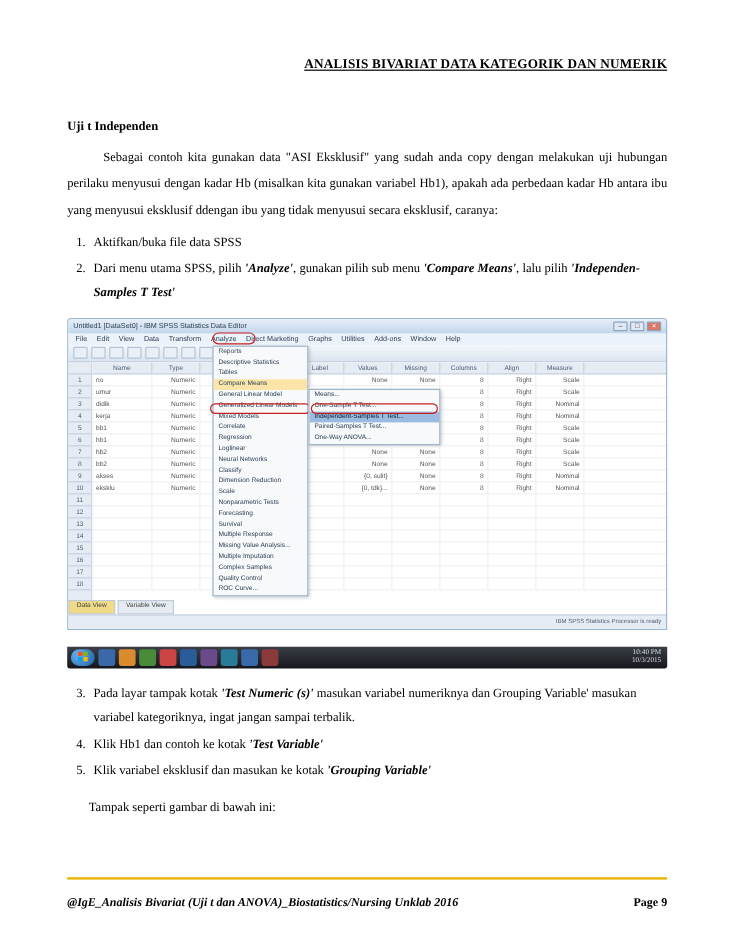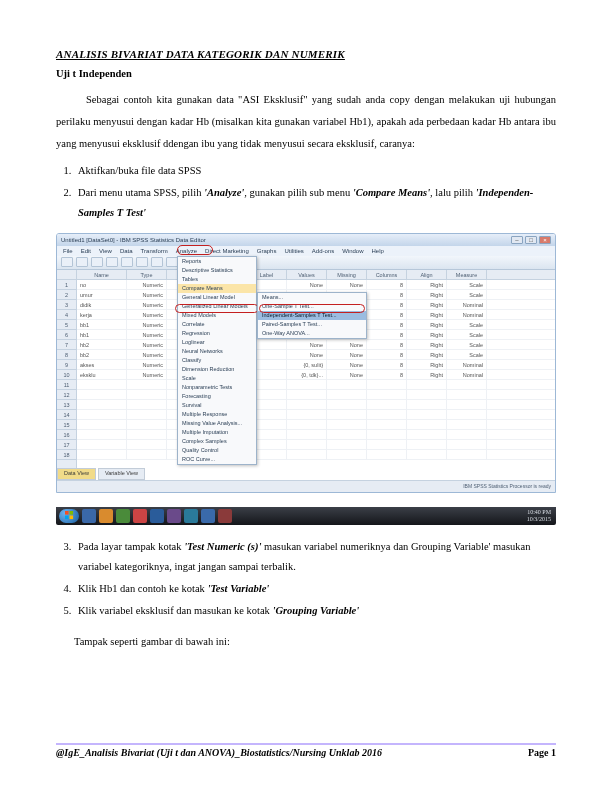--- a/index.html
+++ b/index.html
@@ -6,21 +6,21 @@
     body {
       width: 612px;
       height: 792px;
       background: #fff;
       font-family: "Times New Roman", serif;
       font-size: 10.5px;
       color: #000;
       position: relative;
       padding: 48px 56px 40px 56px;
     }
-    .title-block { text-align: left; margin-bottom: 8px; font-style: italic; }
+    .title-block { text-align: right; margin-bottom: 40px; }
     .title-line { font-weight: bold; font-size: 11px; letter-spacing: 0.2px; }
     .title-line.u { text-decoration: underline; }
     .section-head { font-weight: bold; margin-bottom: 10px; }
     .para {
       text-align: justify;
       line-height: 2.1;
       margin-bottom: 6px;
     }
     .para .indent { display: inline-block; width: 30px; }
     .ol { margin: 4px 0 10px 18px; line-height: 1.9; }
@@ -99,22 +99,22 @@
       display:flex; align-items:center; justify-content:center;
     }
     .taskbar .start svg { width:9px; height:9px; }
     .taskbar .ticon { width:14px; height:14px; border-radius:2px; display:flex; align-items:center; justify-content:center; }
     .taskbar .spacer { flex:1; }
     .taskbar .clock { color:#d8dde4; font-size:6px; text-align:right; line-height:1.1; padding-right:2px;}
 
     .footer {
       position: absolute;
       left: 56px; right: 56px; bottom: 34px;
-      border-top: 2px solid #c4b5fd;
-      padding-top: 2px;
+      border-top: 2px solid #eab308;
+      padding-top: 14px;
       display: flex; justify-content: space-between;
       font-size: 10px;
     }
     .footer .left { font-style: italic; font-weight: bold; }
     .footer .right { font-weight: bold; }
   </style>
 </head>
 <body>
 
 <div class="title-block">
@@ -508,14 +508,14 @@
   </li>
   <li>
     <span>Klik variabel eksklusif dan masukan ke kotak </span><span class="bi">'Grouping Variable'</span>
   </li>
 </ol>
 
 <p class="para" style="margin-left:18px; margin-top:8px;">Tampak seperti gambar di bawah ini:</p>
 
 <div class="footer">
   <span class="left">@IgE_Analisis Bivariat (Uji t dan ANOVA)_Biostatistics/Nursing Unklab 2016</span>
-  <span class="right">Page 1</span>
+  <span class="right">Page 9</span>
 </div>
 
 </body></html>

